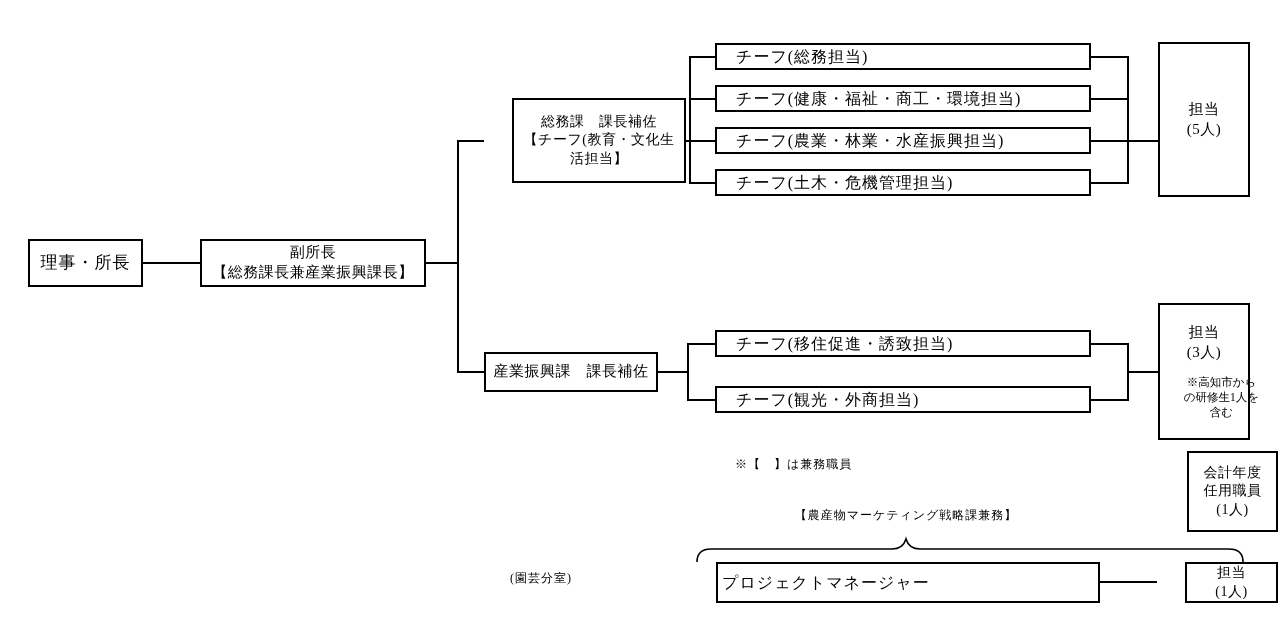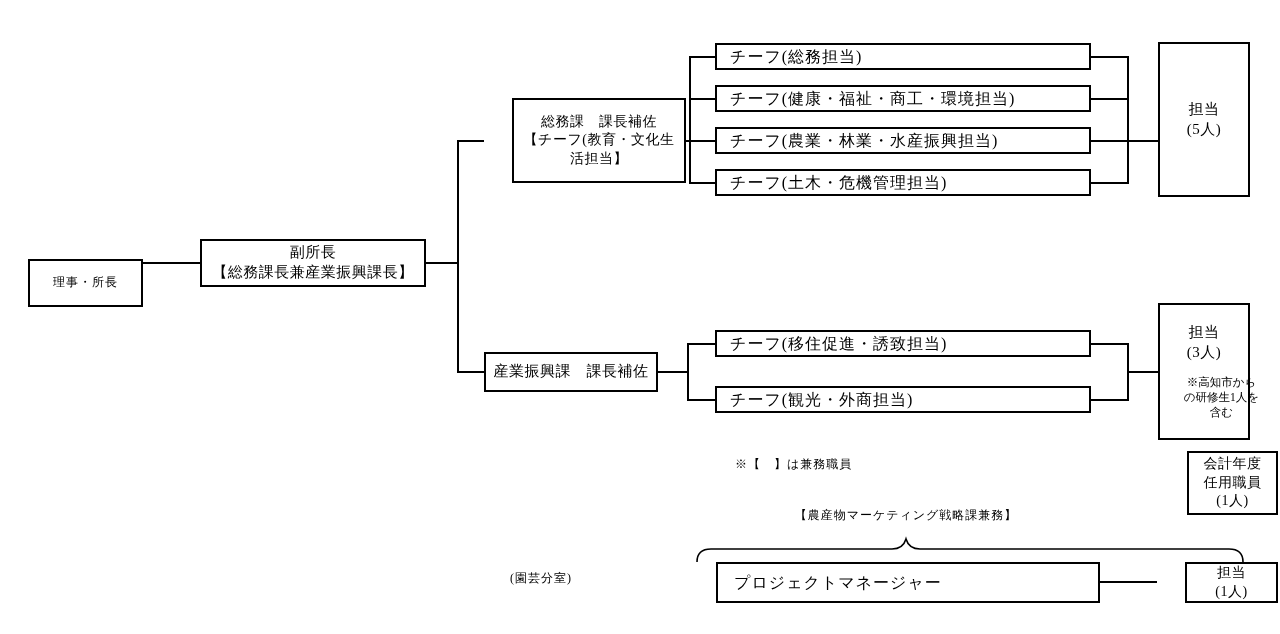--- a/index.html
+++ b/index.html
@@ -19,25 +19,25 @@
     display:flex;
     flex-direction:column;
     align-items:center;
     justify-content:center;
     text-align:center;
     line-height:1.32;
   }
   .node.left-align{align-items:flex-start;text-align:left;}
   .ln{position:absolute;background:#000;}
   .freetext{position:absolute;white-space:nowrap;}
-  .fs17{font-size:12px;letter-spacing:1px;margin-top:20px;}
+  .fs17{font-size:17px;letter-spacing:1px;}
   .fs16{font-size:12px;letter-spacing:1px;}
   .fs15{font-size:15px;letter-spacing:0.5px;}
   .fs14{font-size:14px;letter-spacing:0.5px;margin-left:28px;}
-  .chief{font-size:16px;letter-spacing:1px;padding-left:13px;}
+  .chief{font-size:16px;letter-spacing:1px;padding-left:19px;}
   .tanto-note{
     font-size:11.5px;
     letter-spacing:0;
     line-height:1.3;
     margin-top:12px;
     width:78px;
     white-space:normal;
     word-break:break-all;
     margin-left:35px;
   }
@@ -117,27 +117,27 @@
   <div class="node left-align chief" style="left:715px;top:386px;width:376px;height:27px;">
     <div>チーフ(観光・外商担当)</div>
   </div>
 
   <div class="node fs15" style="left:1158px;top:303px;width:92px;height:137px;">
     <div>担当</div>
     <div>(3人)</div>
     <div class="tanto-note">※高知市からの研修生1人を含む</div>
   </div>
 
-  <div class="node fs14" style="left:1159px;top:451px;width:91px;height:64px;">
+  <div class="node fs14" style="left:1159px;top:451px;width:91px;height:81px;">
     <div>会計年度</div>
     <div>任用職員</div>
     <div>(1人)</div>
   </div>
 
-  <div class="node left-align chief" style="left:716px;top:562px;width:384px;height:41px;padding-left:16px;font-family:Liberation Serif, serif;">
+  <div class="node left-align chief" style="left:716px;top:562px;width:384px;height:41px;padding-left:4px;font-family:Liberation Serif, serif;">
     <div>プロジェクトマネージャー</div>
   </div>
 
   <div class="node fs14" style="left:1157px;top:562px;width:93px;height:41px;">
     <div>担当</div>
     <div>(1人)</div>
   </div>
 
   <svg class="brace" style="left:695px;top:535px;" width="550" height="28" viewBox="0 0 550 28">
     <path d="M 2 27 Q 2 14 16 14 L 197 14 Q 208 14 211 4 Q 214 14 225 14 L 534 14 Q 548 14 548 27" fill="none" stroke="#000" stroke-width="1.6"></path>

